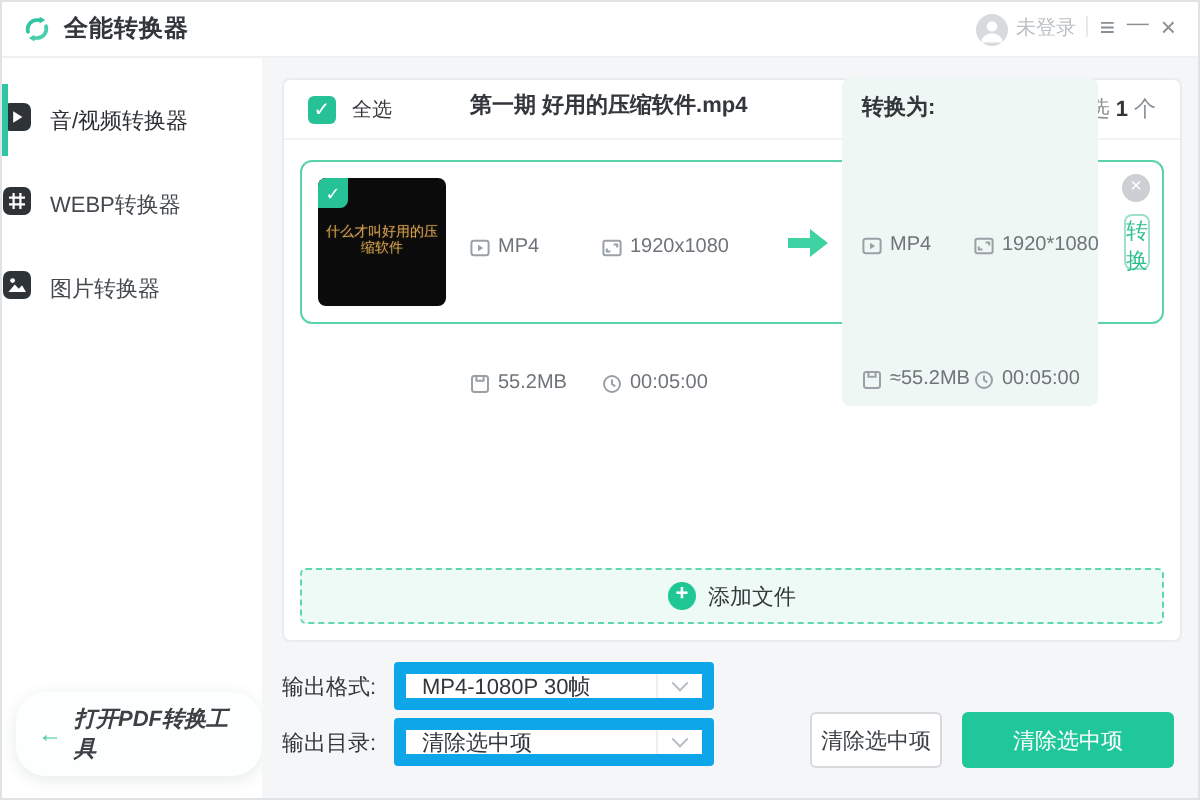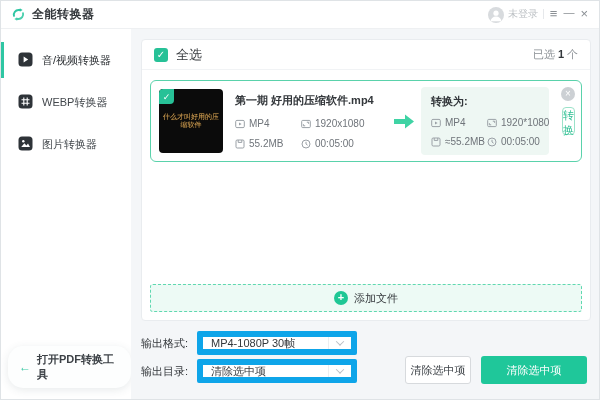--- a/index.html
+++ b/index.html
@@ -15,56 +15,56 @@
   .avatar { display:flex; align-items:center; }
   .login-text { font-size:10px; color:#bcc0c4; }
   .tb-sep { color:#e4e6e9; font-size:11px; }
   .tb-btn { font-size:13px; color:#8a8f94; line-height:1; cursor:pointer; padding:0 1px; }
   .tb-btn.min { font-size:11px; }
 
   
   .sidebar { position:absolute; left:0; top:28px; bottom:0; width:130px; background:#fff; }
   .side-items { padding-top:10px; }
   .side-item { position:relative; height:42px; display:flex; align-items:center; gap:9px;
-               padding-left:17px; font-size:11px; color:#43484d; cursor:pointer; }
+               font-size:11px; color:#43484d; cursor:pointer; }
   .side-item.active { color:#2b2f33; }
   .side-item.active::before { content:''; position:absolute; left:0; top:3px; bottom:3px; width:3px; background:#2fc6a3; }
   .pdf-pill { position:absolute; left:7px; bottom:11px; display:flex; align-items:center; gap:6px;
               background:#fdfefe; border-radius:15px; padding:6px 13px 6px 11px;
               box-shadow:0 2px 8px rgba(60,80,90,.12); cursor:pointer; }
   .pdf-arrow { color:#3bc9a4; font-size:12px; font-weight:bold; }
-  .pdf-label { font-size:11px; font-weight:bold; color:#3c4146; }
+  .pdf-label { font-size:11px; font-weight:bold; font-style:italic; color:#3c4146; }
 
   
   .main { position:absolute; left:130px; top:28px; right:0; bottom:0; background:#f4f6f8; }
 
   .panel { position:absolute; left:10px; top:10px; width:450px; height:282px; background:#fff;
            border:1px solid #e9ecef; border-radius:4px; display:flex; flex-direction:column; }
   .panel-header { height:30px; flex:0 0 30px; display:flex; align-items:center; padding:0 12px;
                   border-bottom:1px solid #f1f3f5; }
   .checkbox { width:14px; height:14px; background:#27c197; border-radius:3px; color:#fff; font-size:10px;
               display:flex; align-items:center; justify-content:center; cursor:pointer; }
-  .select-all-label { font-size:13px; color:#35393d; margin-left:8px; }
+  .select-all-label { font-size:10px; color:#35393d; margin-left:8px; }
   .selected-info { margin-left:auto; font-size:11px; color:#8a8f94; }
   .selected-count { font-weight:bold; color:#33373b; margin:0 3px; }
 
   
   .card { position:relative; margin:10px 8px 0; height:82px; border:1px solid #5ad2ab; border-radius:6px;
           background:#fff; display:flex; align-items:center; padding:8px; }
   .thumb { position:relative; width:64px; height:64px; background:#0b0b0b; border-radius:4px; flex:0 0 64px;
            display:flex; align-items:center; justify-content:center; overflow:hidden; }
   .thumb-check { position:absolute; top:0; left:0; width:15px; height:15px; background:#27c197;
                  border-radius:4px 0 4px 0; color:#fff; font-size:9px; display:flex; align-items:center;
                  justify-content:center; cursor:pointer; }
   .thumb-text { font-size:7px; color:#cfa057; text-align:center; line-height:1.15; padding:0 2px;
                 text-shadow:0 0 1px #5a3c10; }
   .src-info { margin-left:12px; width:152px; flex:0 0 152px; }
   .file-name { font-size:11px; font-weight:bold; color:#33373b; white-space:nowrap; }
   .meta-grid { display:grid; grid-template-columns:66px auto; row-gap:9px; margin-top:10px; }
-  .meta-item { display:flex; align-items:center; gap:4px; font-size:10px; color:#6f747a; white-space:nowrap; }
+  .meta-item { display:flex; align-items:center; gap:4px; font-size:10px; color:#6f747a; white-space:nowrap;margin-top:48px; }
   .meta-item svg { flex:0 0 10px; }
   .flow-arrow { margin:0 5px; display:flex; align-items:center; }
   .dst-box { background:#eef7f3; border-radius:4px; padding:7px 10px 8px; width:128px; flex:0 0 128px; }
   .dst-label { font-size:11px; font-weight:bold; color:#33373b; }
   .dst-box .meta-grid { grid-template-columns:56px auto; margin-top:8px; row-gap:8px; }
   .convert-btn { margin-left:13px; width:56px; height:28px; background:#fff; border:1px solid #9be2c9;
                  border-radius:4px; color:#2fbf93; font-size:11px; cursor:pointer; }
   .card-close { position:absolute; top:6px; right:6px; width:14px; height:14px; background:#ccd0d4;
                 color:#fff; border-radius:50%; font-size:10px; line-height:13px; text-align:center; cursor:pointer; }
   .panel-spacer { flex:1; }

